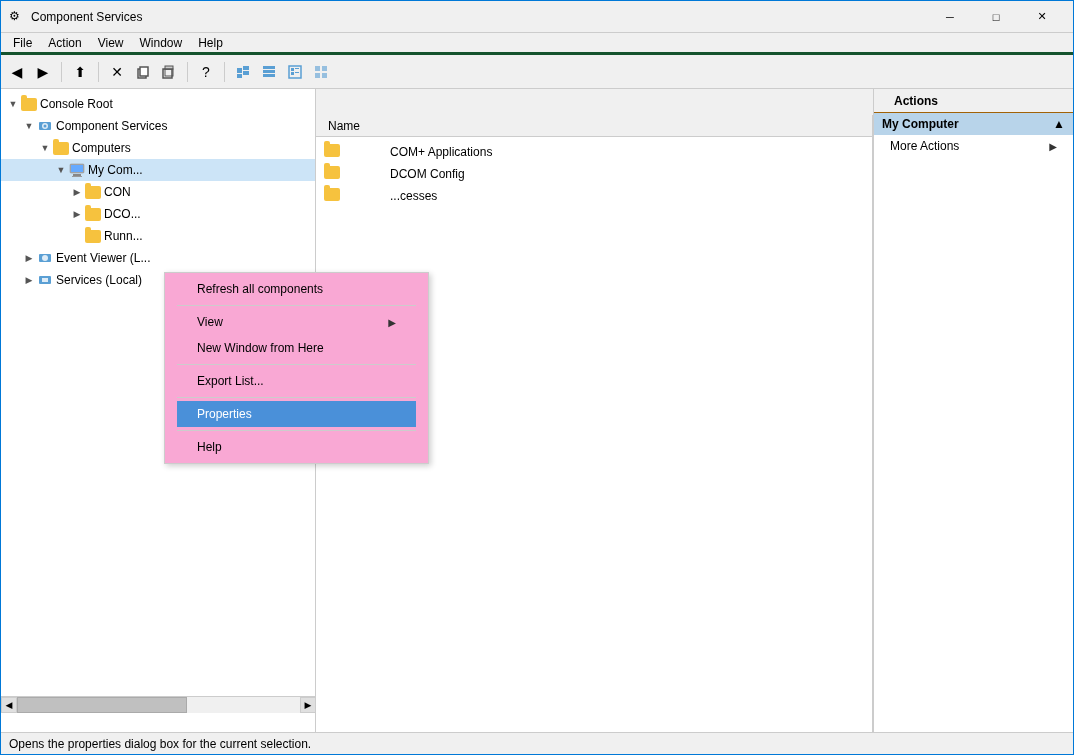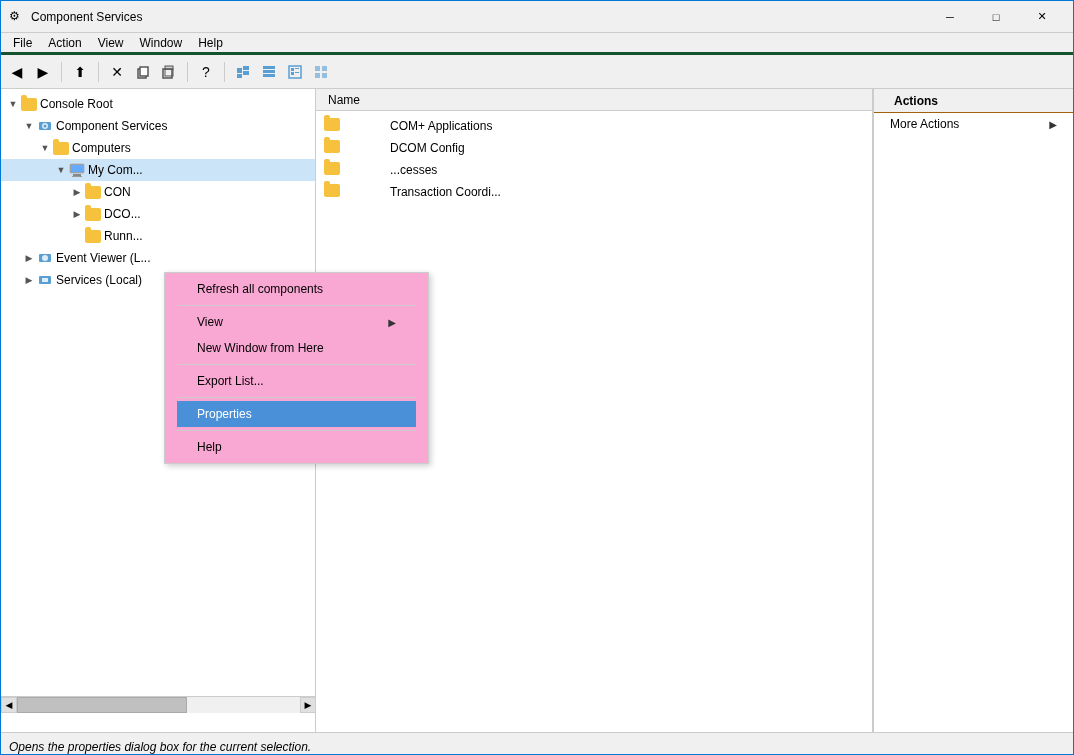--- a/index.html
+++ b/index.html
@@ -153,20 +153,21 @@
       background: #f6c23e;
       border-radius: 2px 2px 0 0;
     }
 
     
     .content-pane {
       flex: 1;
       background: #fff;
       border-right: 1px solid #ccc;
       overflow: hidden;
+      margin-top: 26px;
     }
     .content-header {
       height: 22px;
       background: #f0f0f0;
       border-bottom: 1px solid #ccc;
       display: flex;
       align-items: center;
       padding: 0 4px;
     }
     .content-col {
@@ -269,28 +270,27 @@
       font-size: 10px;
       color: #333;
     }
 
     
     .status-bar {
       height: 22px;
       background: #f0f0f0;
       border-top: 1px solid #ccc;
       display: flex;
-      align-items: flex-end;
+      align-items: center;
       padding: 0 8px;
       font-size: 12px;
       position: absolute;
       bottom: 0;
       left: 0;
       right: 0;
-      font-style: italic;
     }
 
     
     .tree-scrollbar {
       position: absolute;
       bottom: 22px;
       left: 0;
       width: 315px;
       height: 16px;
       background: #f0f0f0;
@@ -540,31 +540,29 @@
             <div class="folder-icon"></div>
           </span>
           <span>DCOM Config</span>
         </div>
         <div class="content-item">
           <span class="content-item-icon">
             <div class="folder-icon"></div>
           </span>
           <span>...cesses</span>
         </div>
-        <div class="content-item">
-          <span class="content-item-icon">
-            <div class="folder-icon"></div>
-          </span>
-          <span>Transaction Coordi...</span>
-        </div>
       </div>
     </div>
 
     <div class="actions-pane">
       <div class="actions-header">Actions</div>
+      <div class="actions-section-title">
+        <span>My Computer</span>
+        <span>▲</span>
+      </div>
       <div class="actions-item">
         <span>More Actions</span>
         <span class="arrow">▶</span>
       </div>
     </div>
 
     <div class="context-menu">
       <div class="ctx-item">
         <span>Refresh all components</span>
       </div>

